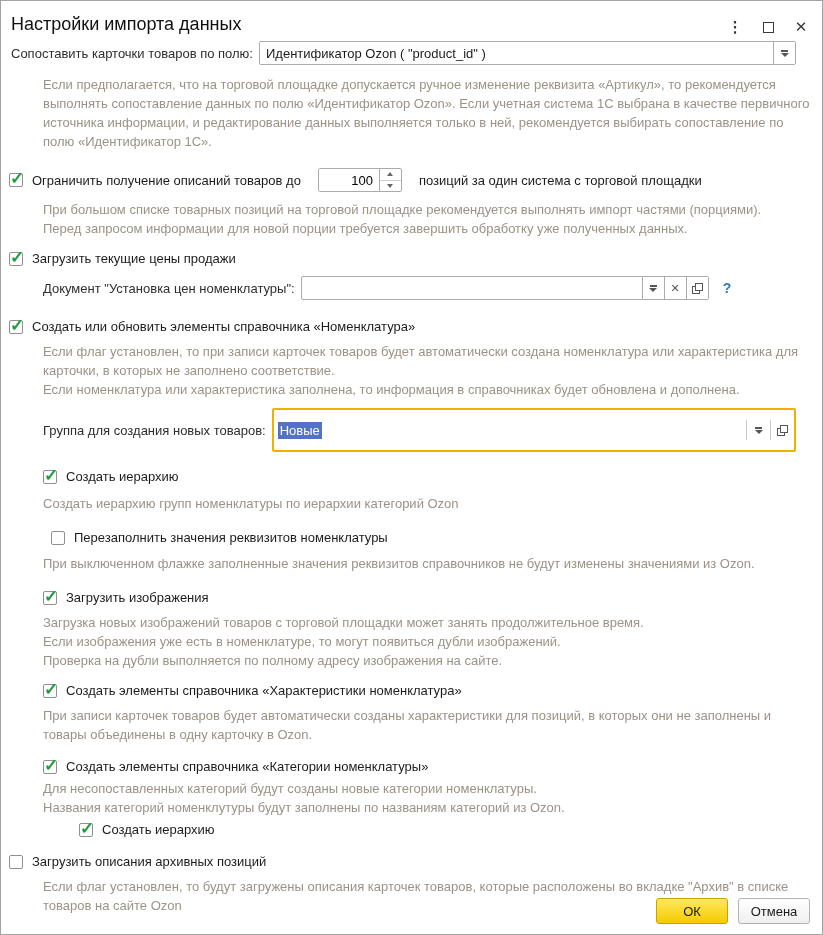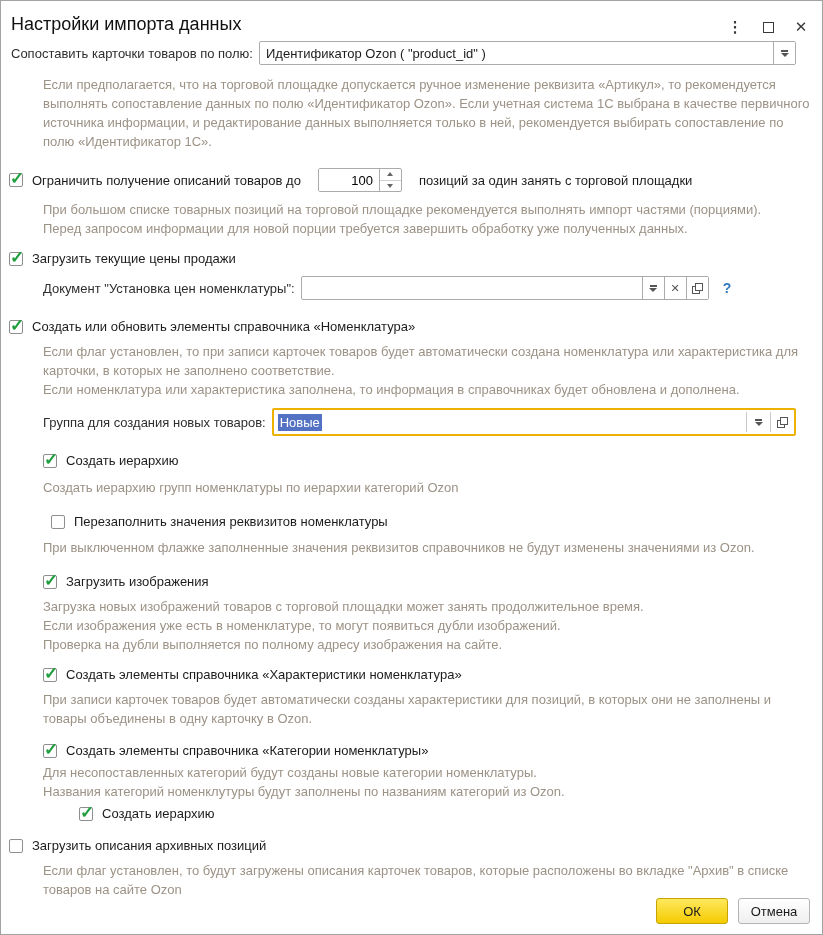--- a/index.html
+++ b/index.html
@@ -41,21 +41,21 @@
   .cb-label{ font-size:13px; color:#1c1c1c; }
   
   .spinner{ display:flex; height:24px; width:84px; border:1px solid #ababab; border-radius:2px; margin:0 8px; }
   .spinner input{ width:60px; border:none; outline:none; text-align:right; padding:0 6px; font-size:13px; font-family:inherit; min-width:0; }
   .spin-btns{ flex:1; border-left:1px solid #ababab; display:flex; flex-direction:column; }
   .spin-up,.spin-dn{ flex:1; display:flex; align-items:center; justify-content:center; cursor:pointer; }
   .spin-up{ border-bottom:1px solid #d0d0d0; }
   .tri-up{ width:0; height:0; border-left:3px solid transparent; border-right:3px solid transparent; border-bottom:4px solid #666; }
   .tri-dn{ width:0; height:0; border-left:3px solid transparent; border-right:3px solid transparent; border-top:4px solid #666; }
   
-  .group-field{ flex:1; margin-right:26px; height:28px; border:2px solid #edb100; border-radius:2px; background:#fff; display:flex; align-items:center; }
+  .group-field{ flex:1; margin-right:26px; height:44px; border:2px solid #edb100; border-radius:2px; background:#fff; display:flex; align-items:center; }
   .sel-text{ margin-left:4px; padding:1px 2px; font-size:13px; color:#fff; background:#5472c4; }
   .flex-sp{ flex:1; }
   .gf-btn{ width:24px; height:20px; border-left:1px solid #c9c9c9; display:flex; align-items:center; justify-content:center; cursor:pointer; }
   
   .footer{ position:absolute; right:12px; bottom:10px; display:flex; gap:10px; }
   .btn{ min-width:72px; height:26px; font-size:13px; font-family:inherit; border-radius:3px; cursor:pointer; color:#1a1a1a; }
   .btn-ok{ background:linear-gradient(#ffe85e,#f4cb00); border:1px solid #c7a400; }
   .btn-cancel{ background:linear-gradient(#ffffff,#efefef); border:1px solid #b3b3b3; }
   
   .mt6{margin-top:6px}.mt8{margin-top:8px}.mt9{margin-top:9px}.mt10{margin-top:10px}
@@ -99,21 +99,21 @@
       <input value="100" style="">
       <div class="spin-btns">
         <div class="spin-up">
             <span class="tri-up"></span>
           </div>
         <div class="spin-dn">
             <span class="tri-dn"></span>
           </div>
       </div>
     </div>
-    <span class="cb-label">позиций за один занять с торговой площадки</span>
+    <span class="cb-label">позиций за один система с торговой площадки</span>
   </div>
   <div class="hint mt8">
     <div>При большом списке товарных позиций на торговой площадке рекомендуется выполнять импорт частями (порциями).</div>
     <div>Перед запросом информации для новой порции требуется завершить обработку уже полученных данных.</div>
   </div>
 
   <div class="row cb-row mt13">
     <span class="cb-box checked"></span>
     <span class="cb-label">Загрузить текущие цены продажи</span>
   </div>

